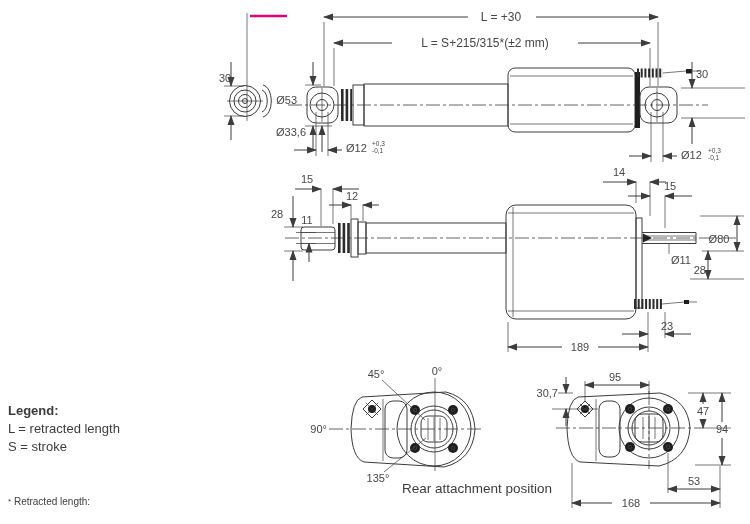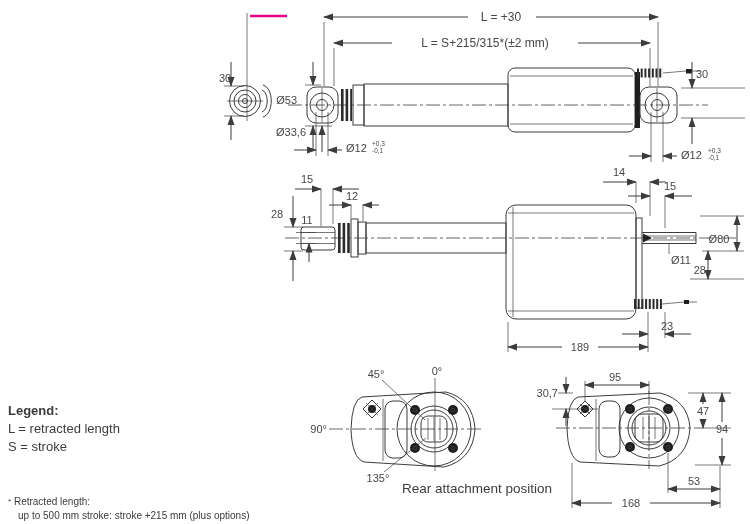--- a/index.html
+++ b/index.html
@@ -346,15 +346,14 @@
   </g>
 </svg>
 
   <div class="legend">
     <div class="lg-title">Legend:</div>
     <div>L = retracted length</div>
     <div>S = stroke</div>
   </div>
   <div class="footnote">
     <div><span class="fn-marker">*</span> <span>Retracted length:</span></div>
-    <div class="fn-ind">up to 500 mm stroke: stroke +215 mm (plus options)</div>
   </div>
 </div>
 
 </body></html>

